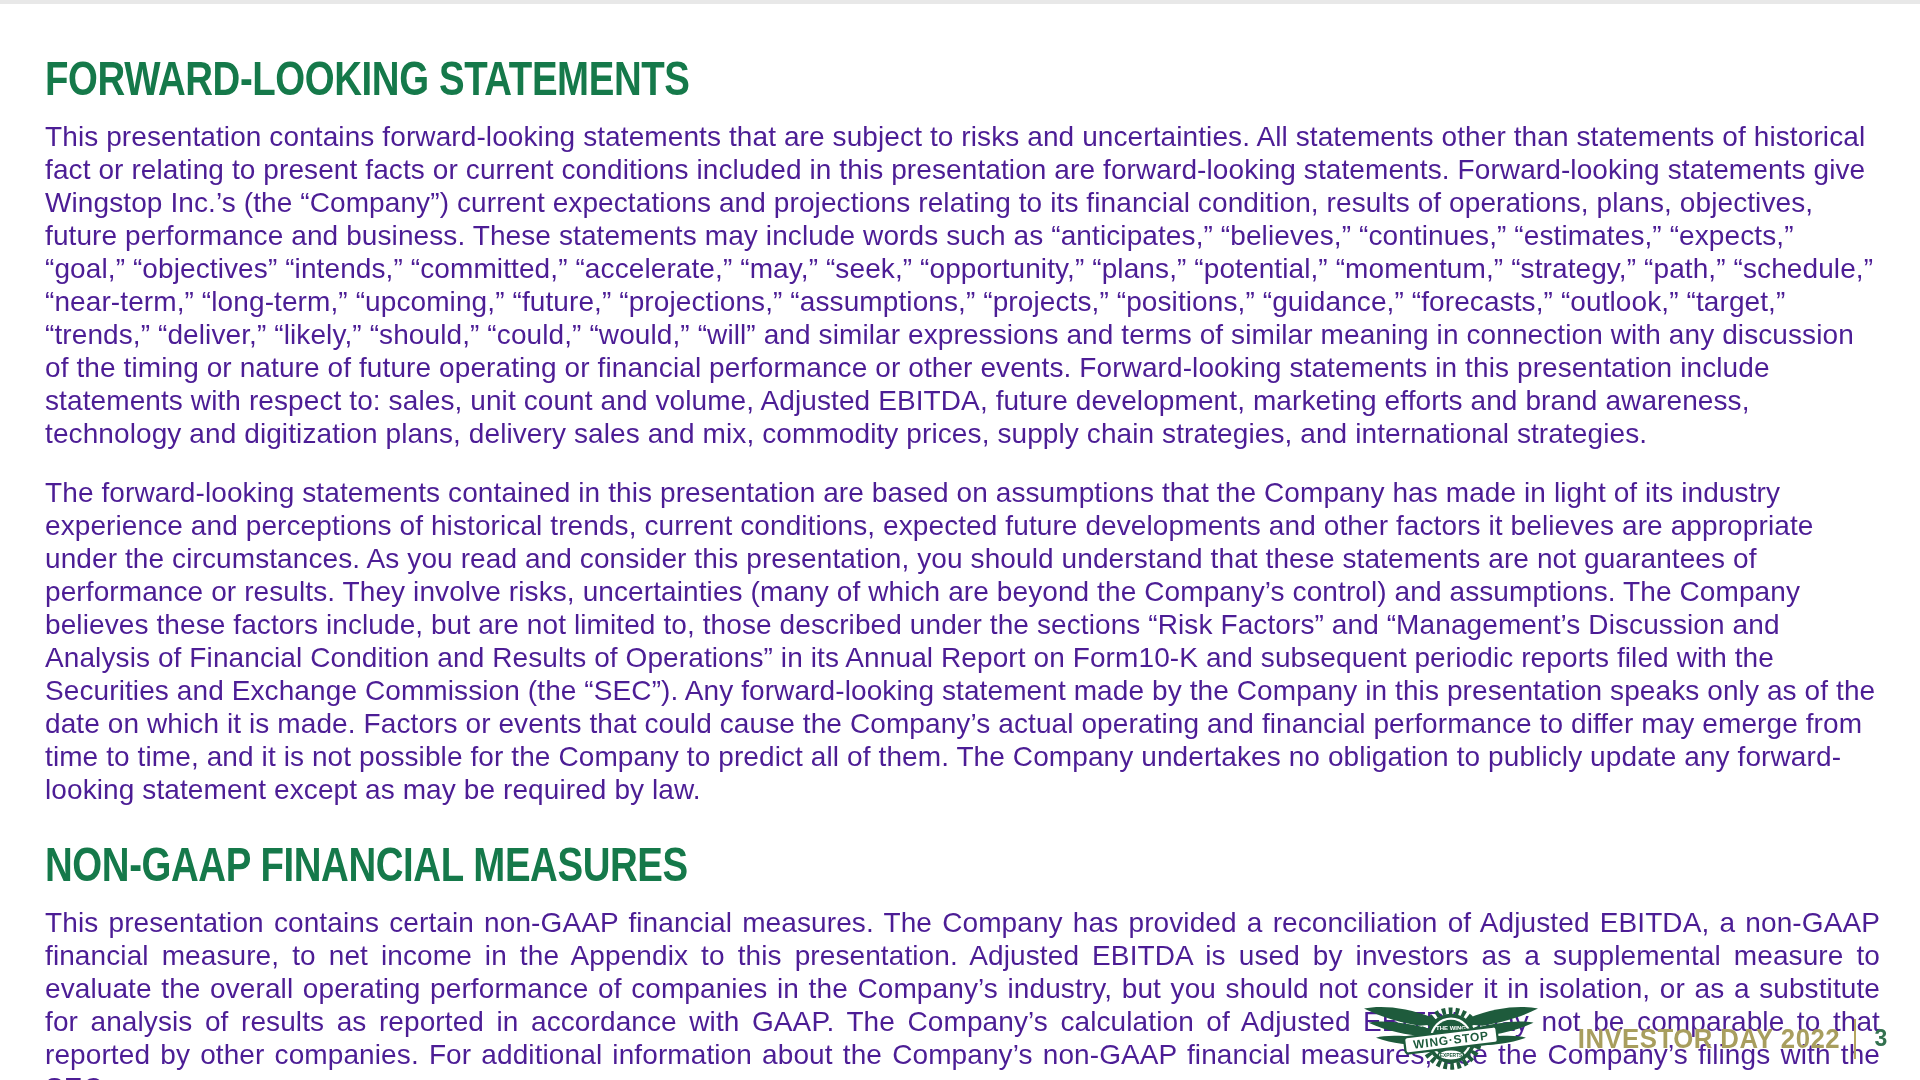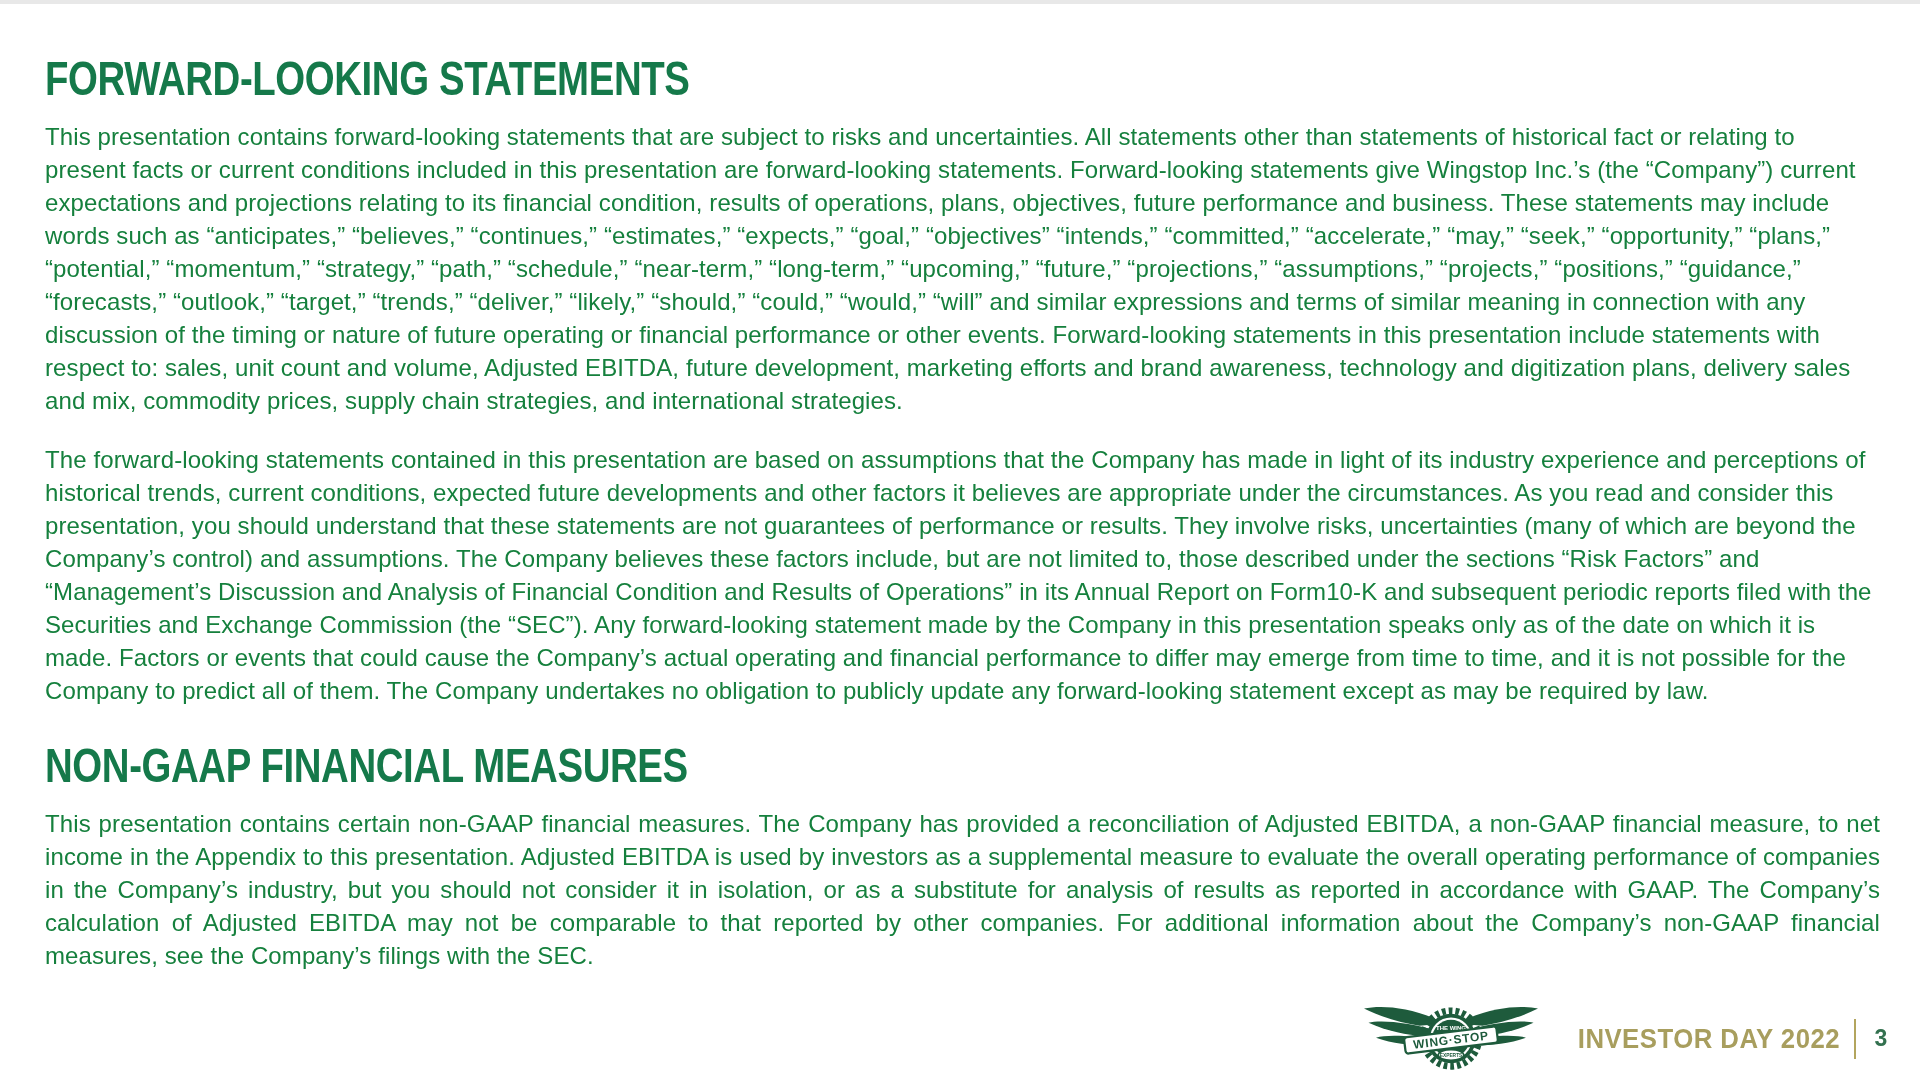--- a/index.html
+++ b/index.html
@@ -25,22 +25,22 @@
     font-weight: bold;
     letter-spacing: -0.5px;
     margin: 0 0 16px 0;
     transform: scaleX(0.80);
     transform-origin: left center;
     white-space: nowrap;
     font-family: "Liberation Sans", sans-serif;
   }
   .section-heading.second { margin-top: 34px; }
   .body-text {
-    color: #15803d;
-    font-size: 24px;
+    color: #4c1d95;
+    font-size: 28px;
     line-height: 33px;
     margin: 0 0 26px 0;
     letter-spacing: 0.1px;
   }
   .body-text.justified { text-align: justify; }
   .footer {
     position: absolute;
     right: 28px;
     bottom: 8px;
     display: flex;

